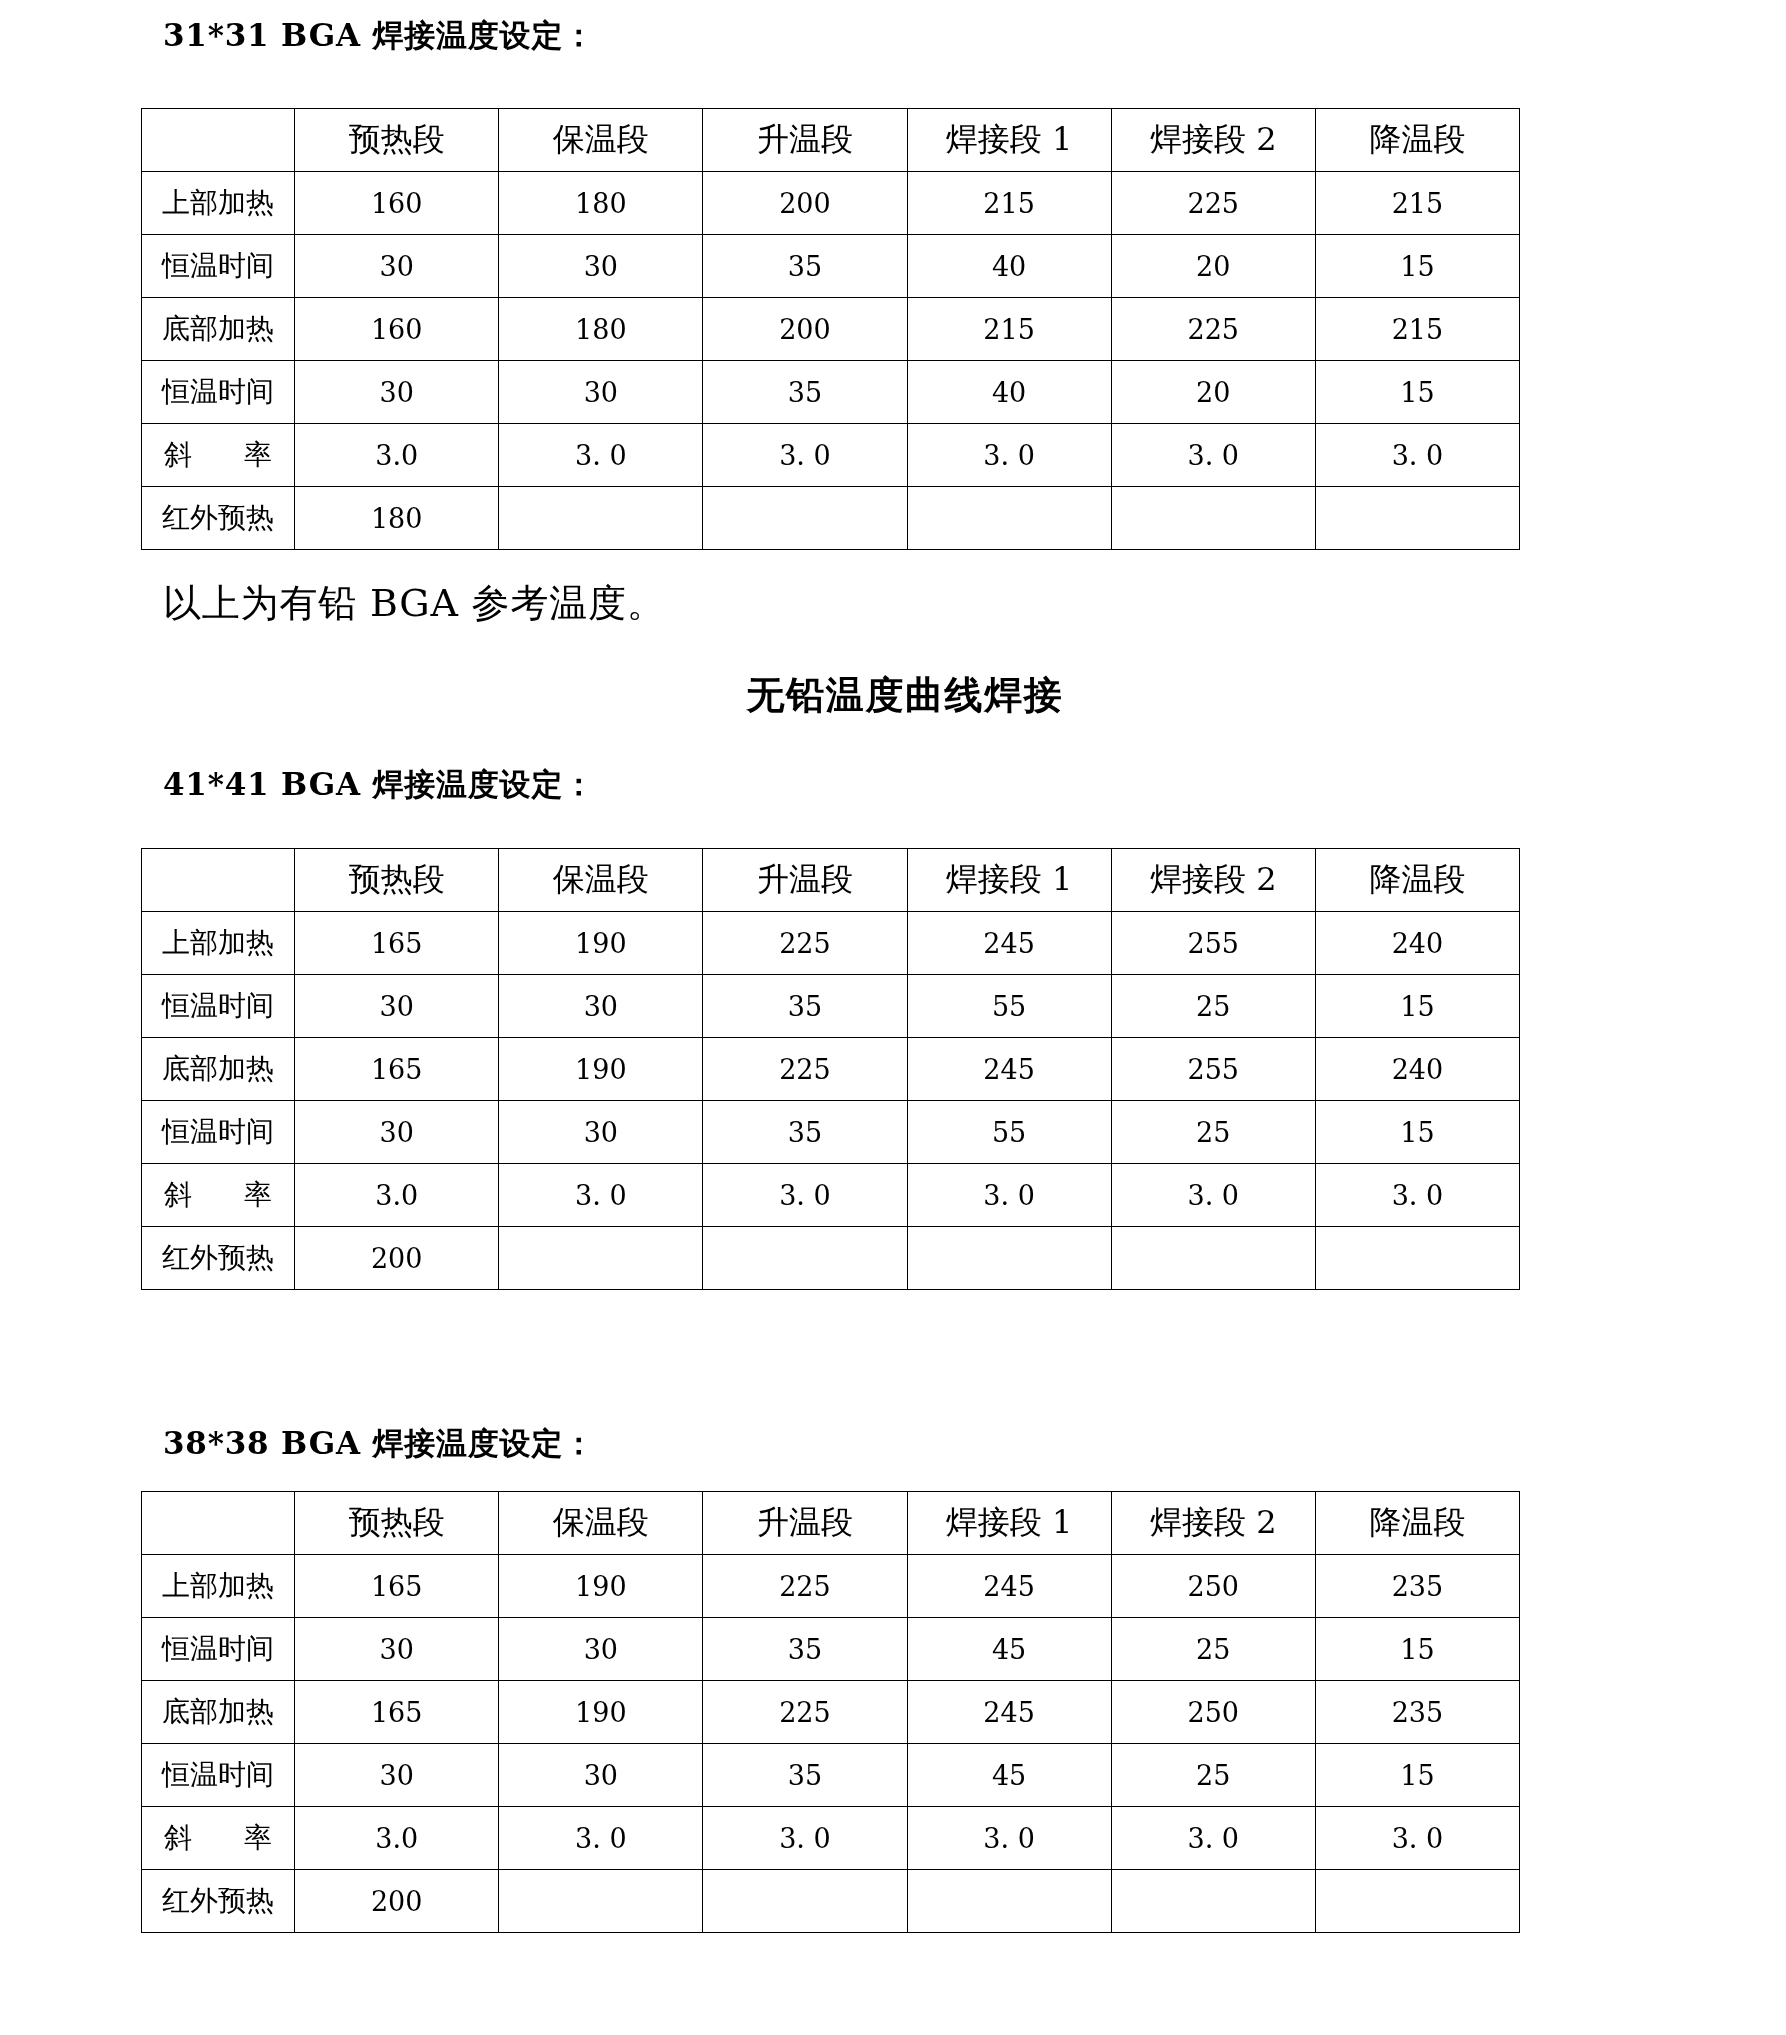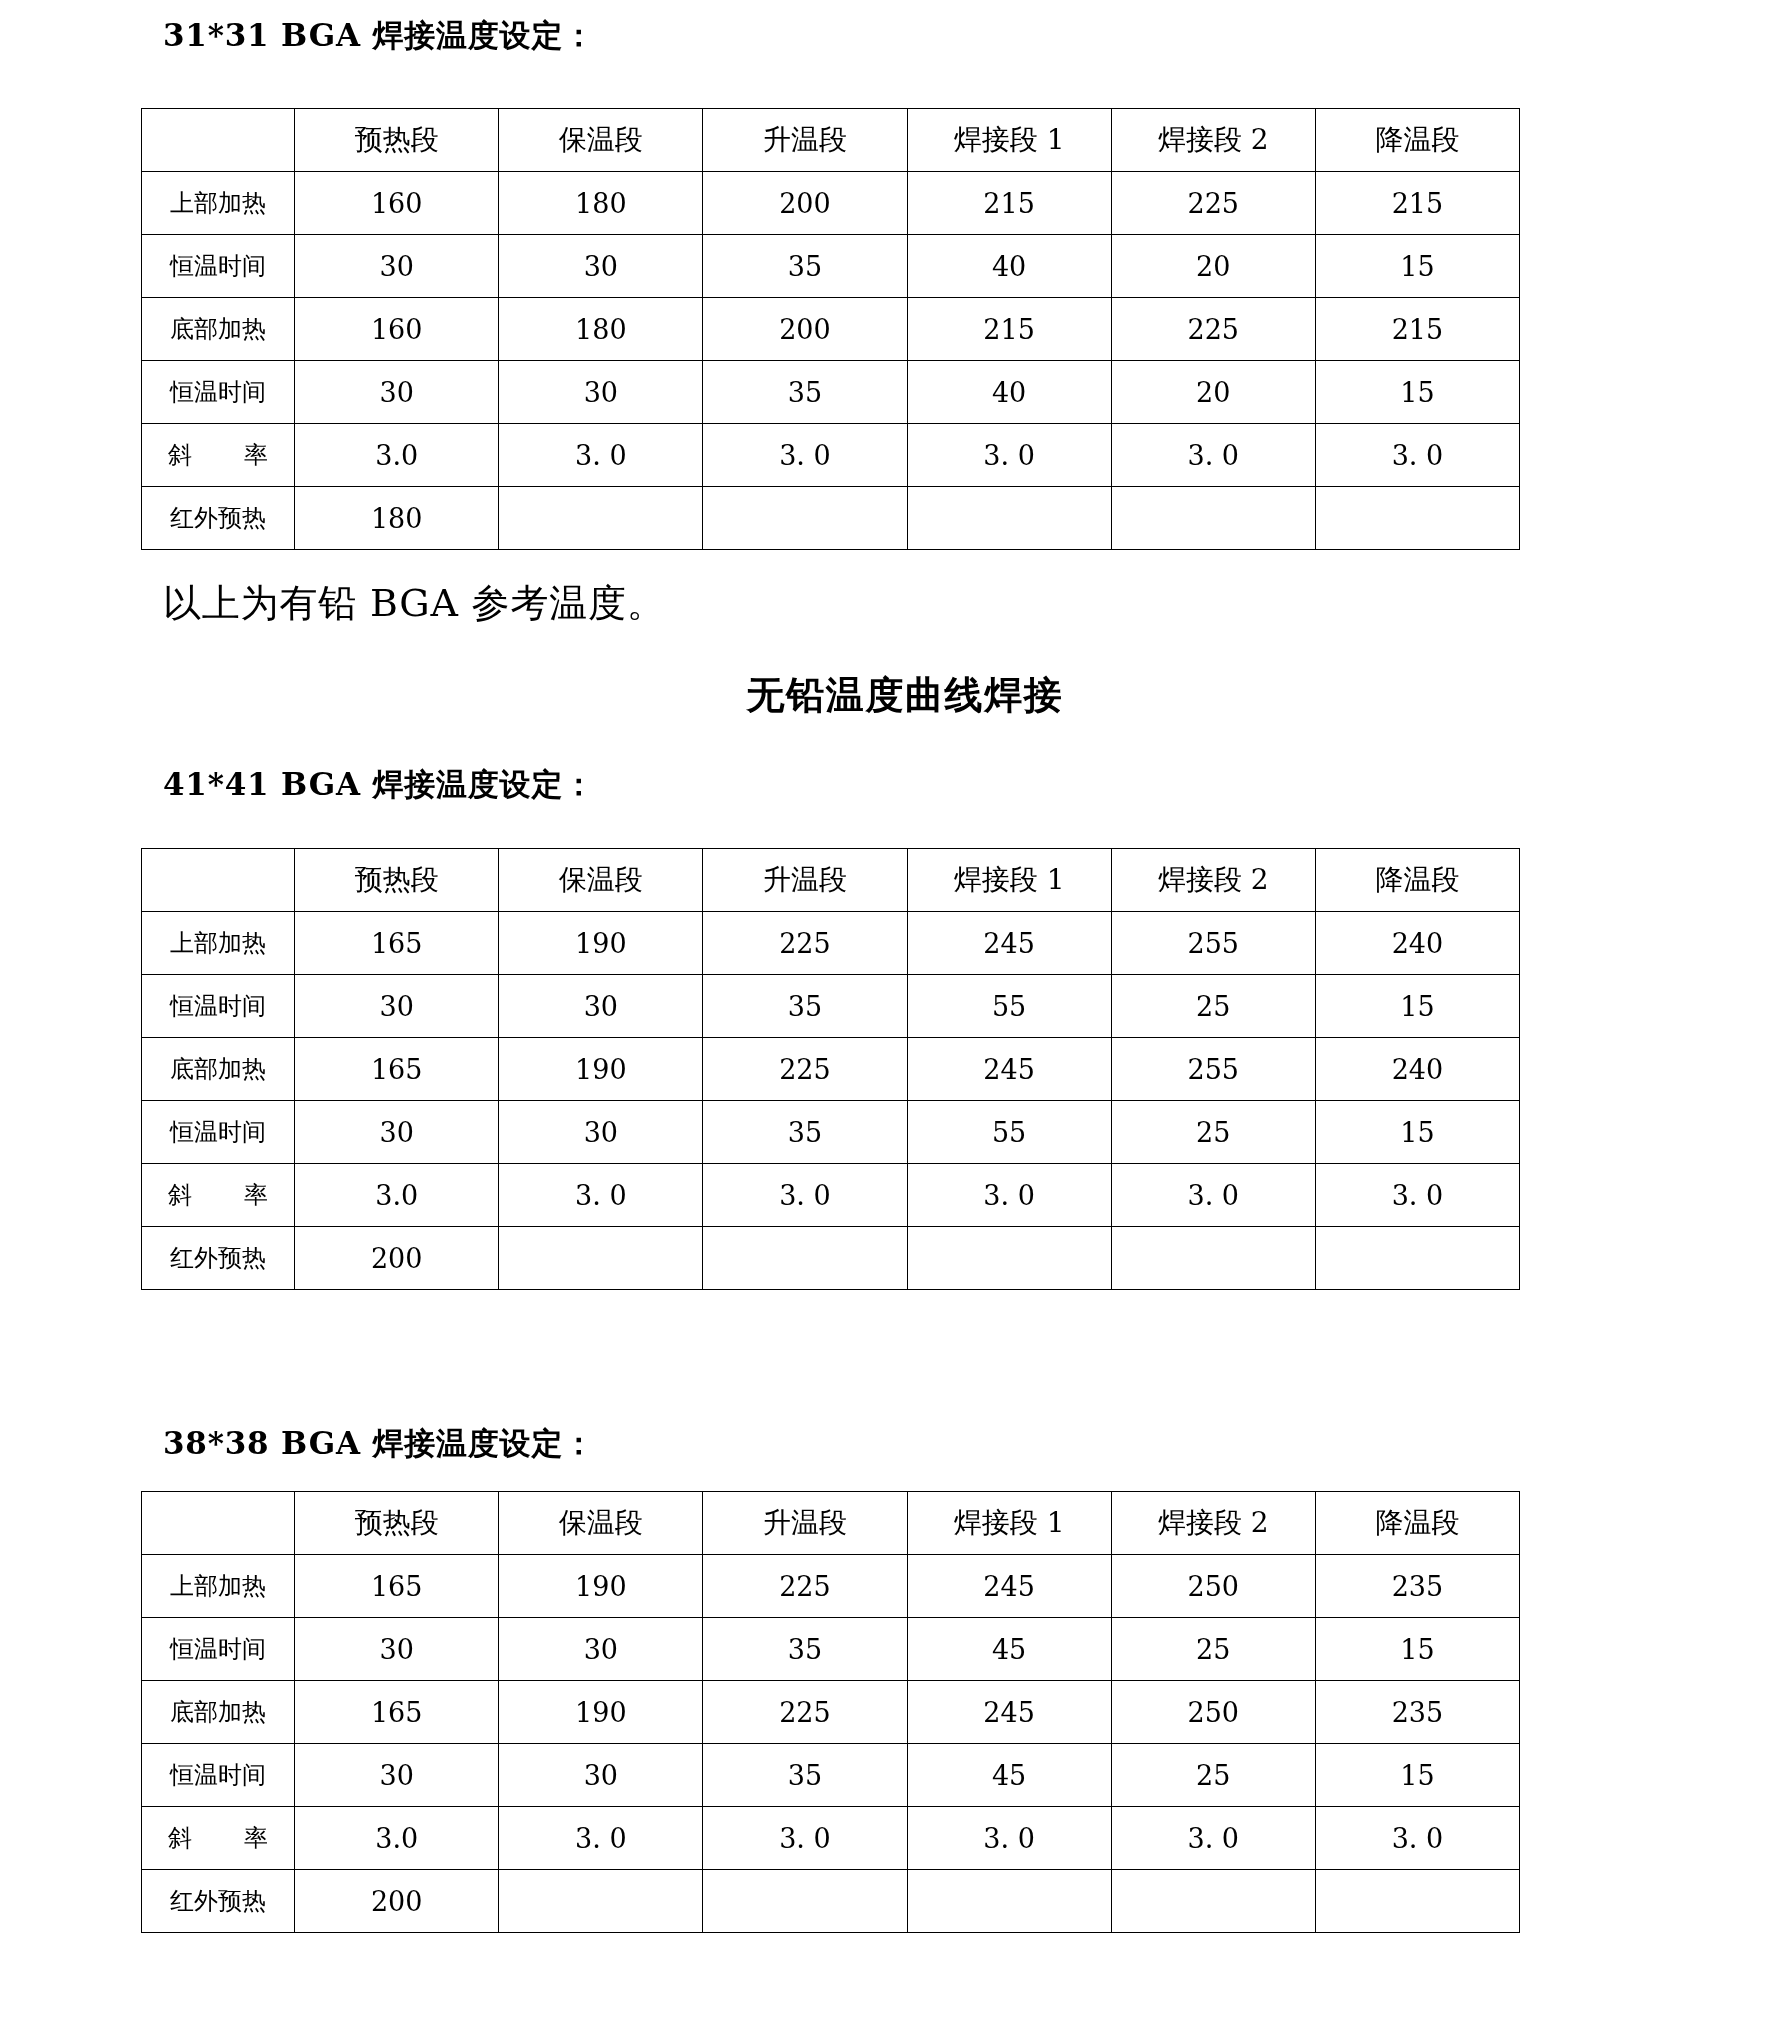--- a/index.html
+++ b/index.html
@@ -51,31 +51,31 @@
     height:62px;
     text-align:center;
     vertical-align:middle;
     font-weight:normal;
     padding:0;
   }
   table.temp-table col.rowlabel{width:153px;}
   table.temp-table col.datacol{width:204px;}
 
   td.rowhead{
-    font-size:24px;
+    font-size:28px;
     letter-spacing:0px;
     white-space:nowrap;
   }
   td.rowhead.spaced{
     letter-spacing:0;
   }
   td.rowhead.spaced span.sp{ display:inline-block; width:52px; }
 
   th.colhead{
-    font-size:28px;
+    font-size:32px;
     font-weight:bold;
     white-space:nowrap;
   }
   th.corner{ }
   td.val{
     font-size:27px;
     white-space:pre;
   }
   td.empty{}
 </style>

